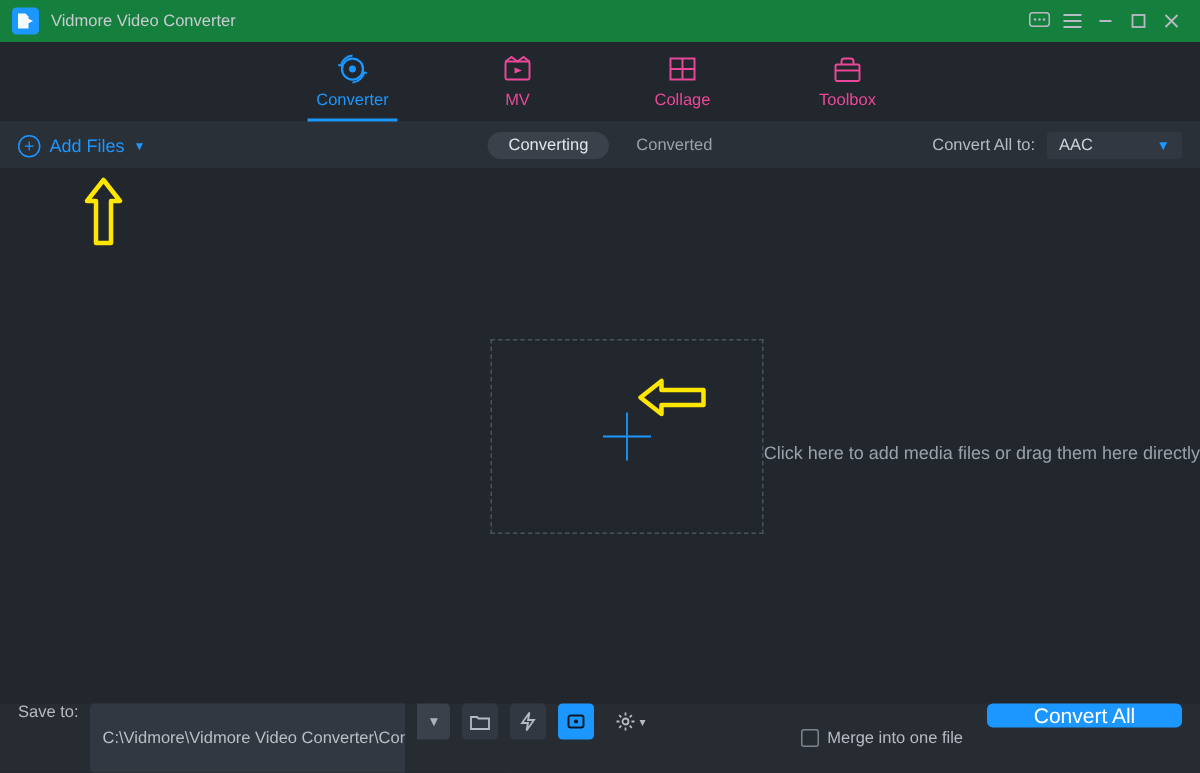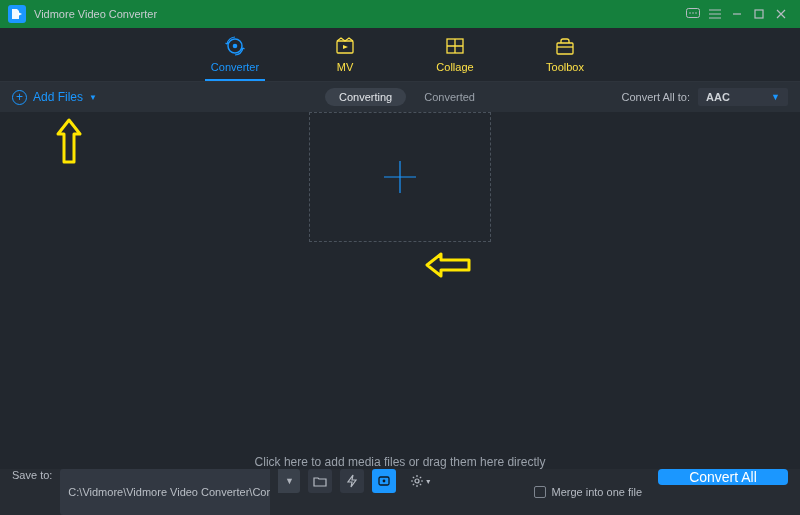--- a/index.html
+++ b/index.html
@@ -8,38 +8,38 @@
 
 .titlebar { height: 28px; display: flex; align-items: center; padding: 0 8px; background: #15803d; }
 .logo-chip { width: 18px; height: 18px; border-radius: 3px; background: #1b97ff; display: flex; align-items: center; justify-content: center; margin-right: 8px; color:#fff; }
 .titlebar .title { font-size: 11px; color: #c8ccd1; }
 .titlebar .spacer { flex: 1; }
 .winctrl { width: 22px; height: 22px; display: flex; align-items: center; justify-content: center; color: #b6bbc3; cursor: pointer; }
 .winctrl svg { display: block; }
 
 
 .tabs { height: 54px; display: flex; align-items: flex-end; justify-content: center; gap: 50px; border-bottom: 1px solid #2e343c; }
-.tab { width: 60px; display: flex; flex-direction: column; align-items: center; gap: 5px; padding-bottom: 6px; border-bottom: 2px solid transparent; cursor: pointer; color:#fde047; }
+.tab { width: 60px; display: flex; flex-direction: column; align-items: center; gap: 5px; padding-bottom: 6px; border-bottom: 2px solid transparent; cursor: pointer; color:#ec4899; }
 .tab.active { color: #1b97ff; border-bottom-color: #1b97ff; }
 .tab .tab-icon { height: 20px; display: flex; align-items: center; justify-content: center; }
 .tab .label { font-size: 11px; }
 
 
 .secondbar { height: 30px; display: flex; align-items: center; background: #2a3038; padding: 0 12px; }
 .addfiles { display: flex; align-items: center; gap: 6px; color: #1b97ff; font-size: 12px; cursor: pointer; }
 .plus-circle { width: 15px; height: 15px; border-radius: 50%; border: 1.5px solid #1b97ff; display:flex; align-items:center; justify-content:center; color:#1b97ff; font-size:12px; line-height:1; }
 .secondbar .midgroup { position: absolute; left: 50%; transform: translateX(-50%); display:flex; align-items:center; gap:18px; }
 .pill { background:#3a414b; color:#e3e6ea; font-size:11px; padding:3px 14px; border-radius:10px; cursor:pointer; }
 .midgroup .inactive { color:#9aa1aa; font-size:11px; cursor:pointer; }
 .secondbar .rightgroup { margin-left:auto; display:flex; align-items:center; gap:8px; font-size:11px; color:#b6bbc3; }
-.select { background:#323842; color:#cfd3d8; font-size:11px; padding:3px 8px; width:90px; display:flex; align-items:center; justify-content:space-between; border-radius:2px; cursor:pointer;font-weight:bold; }
+.select { background:#323842; color:#cfd3d8; font-size:11px; padding:3px 8px; width:90px; display:flex; align-items:center; justify-content:space-between; border-radius:2px; cursor:pointer; }
 .chev { color:#1b97ff; font-size:9px; }
 
 
-.workspace { position: relative; height: calc(515px - 28px - 54px - 30px - 46px); display:flex; align-items:center; justify-content:space-between; flex-direction:column; }
+.workspace { position: relative; height: calc(515px - 28px - 54px - 30px - 46px); display:flex; align-items:center; justify-content:flex-end; flex-direction:row; }
 .dropzone { width: 182px; height: 130px; border: 1px dashed #4a525c; display:flex; align-items:center; justify-content:center; cursor:pointer; }
 .big-plus { color:#1b97ff; font-weight:200; }
 .droptext { margin-top:22px; font-size:12px; color:#9aa1aa; }
 
 
 .anno-up { position:absolute; left:56px; top:118px; pointer-events:none; }
 .anno-left { position:absolute; left:425px; top:252px; pointer-events:none; }
 
 
 .bottombar { position:absolute; bottom:0; left:0; right:0; height:46px; background:#272c33; display:flex; padding:0 12px; gap:8px; }

